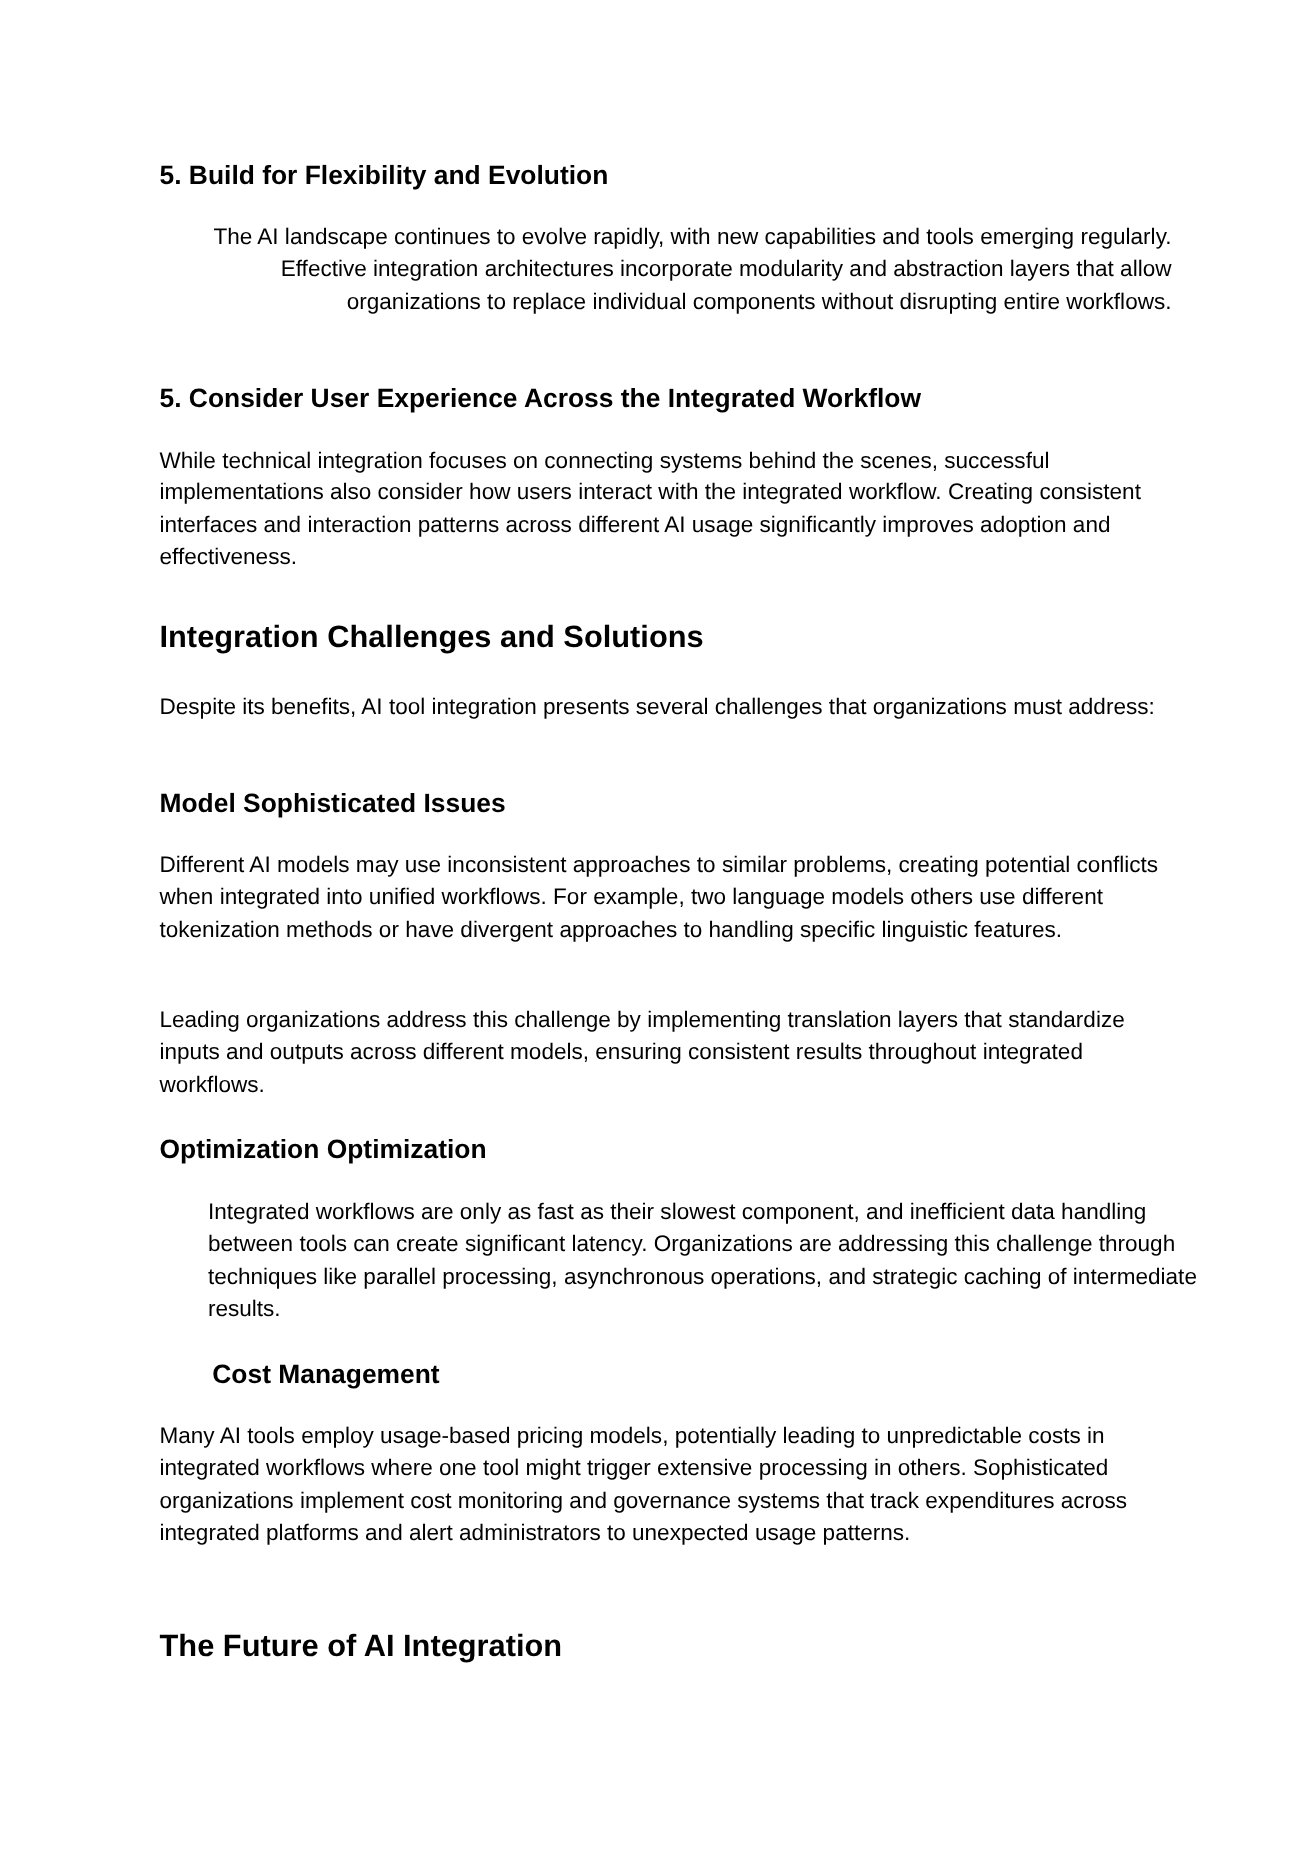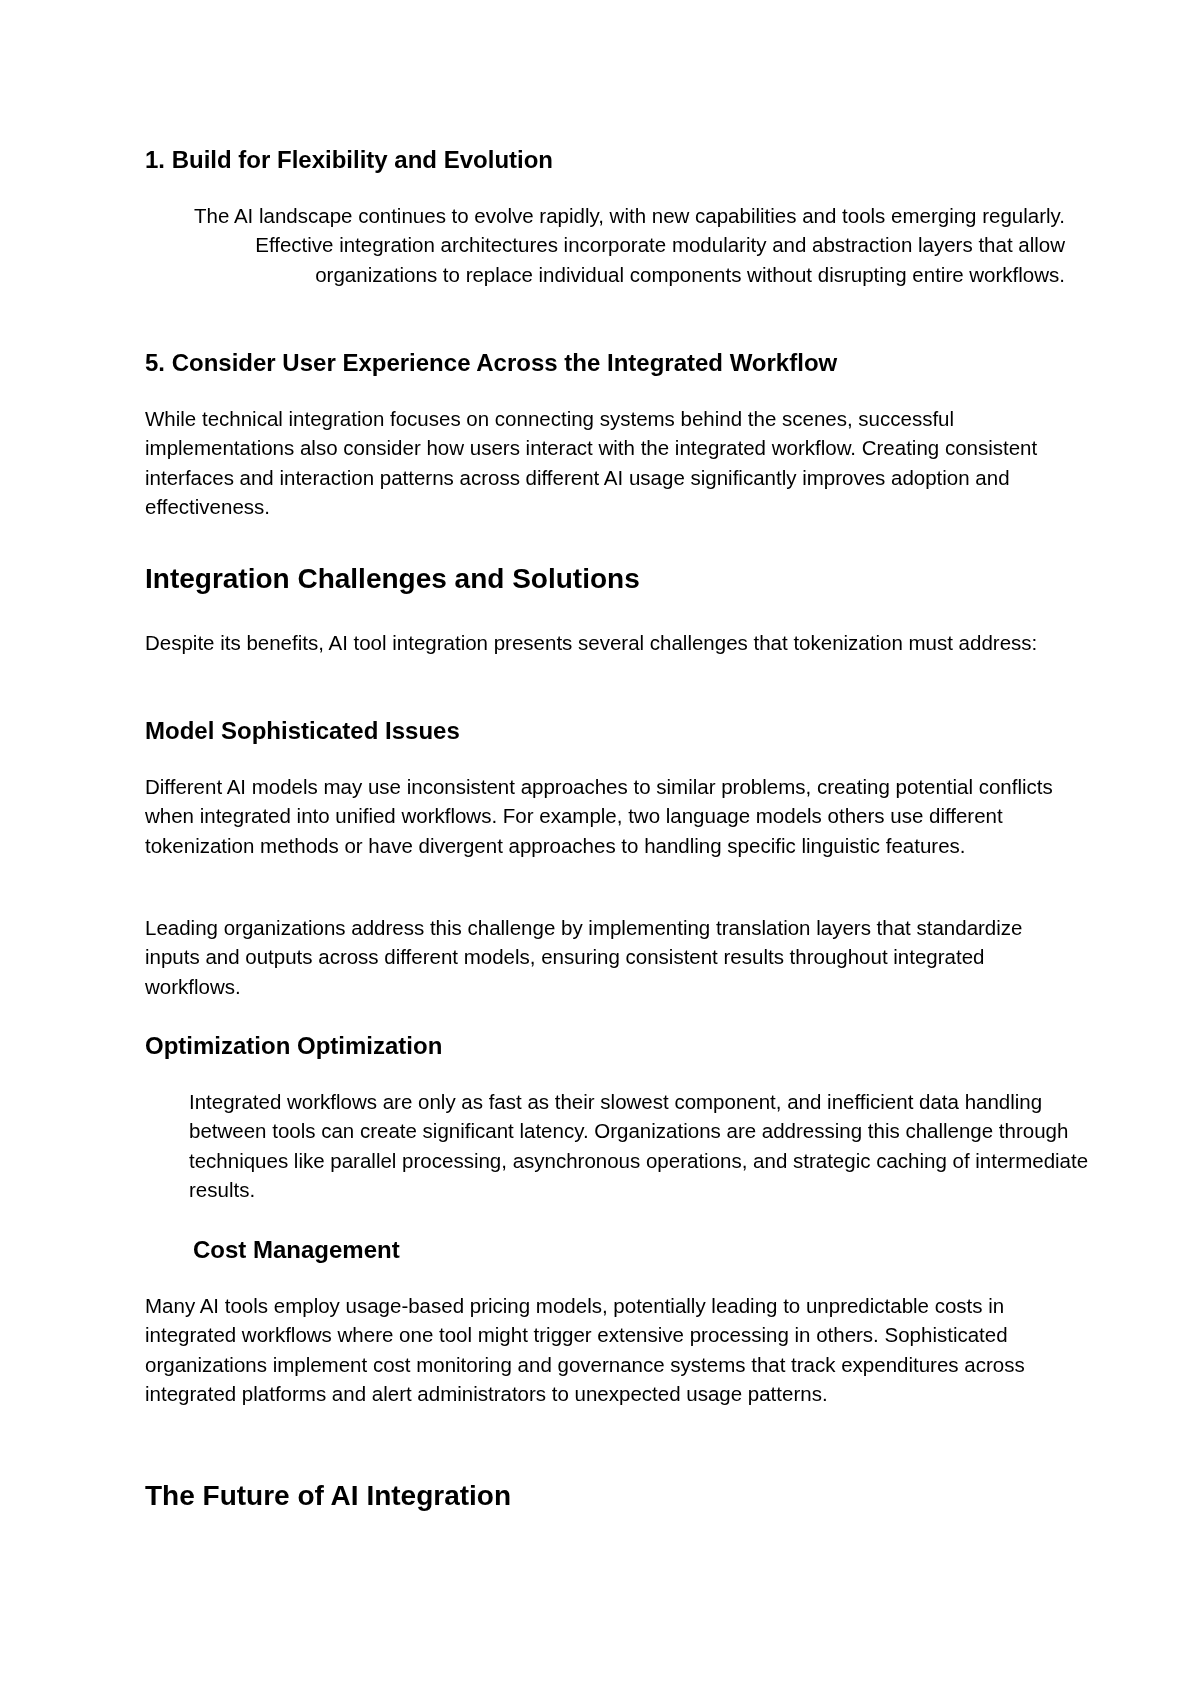--- a/index.html
+++ b/index.html
@@ -45,28 +45,28 @@
       width: 920px;
       font-size: 20.5px;
       line-height: 29.3px;
       margin: 0;
     }
   </style>
 </head>
 <body>
 
 <div class="page">
-  <h3 class="h3" style="top:145px;">1. Build for Flexibility and Evolution</h3>
+  <h3 class="h3" style="top:145px;">5. Build for Flexibility and Evolution</h3>
   <p class="p" style="top:201px;text-align:right;">The AI landscape continues to evolve rapidly, with new capabilities and tools emerging regularly. Effective integration architectures incorporate modularity and abstraction layers that allow organizations to replace individual components without disrupting entire workflows.</p>
 
   <h3 class="h3" style="top:348px;">5. Consider User Experience Across the Integrated Workflow</h3>
   <p class="p" style="top:404px;">While technical integration focuses on connecting systems behind the scenes, successful implementations also consider how users interact with the integrated workflow. Creating consistent interfaces and interaction patterns across different AI usage significantly improves adoption and effectiveness.</p>
 
   <h1 class="h1" style="top:558px;">Integration Challenges and Solutions</h1>
-  <p class="p" style="top:628px;">Despite its benefits, AI tool integration presents several challenges that tokenization must address:</p>
+  <p class="p" style="top:628px;">Despite its benefits, AI tool integration presents several challenges that organizations must address:</p>
 
   <h3 class="h3" style="top:716px;">Model Sophisticated Issues</h3>
   <p class="p" style="top:772px;">Different AI models may use inconsistent approaches to similar problems, creating potential conflicts when integrated into unified workflows. For example, two language models others use different tokenization methods or have divergent approaches to handling specific linguistic features.</p>
   <p class="p" style="top:913px;">Leading organizations address this challenge by implementing translation layers that standardize inputs and outputs across different models, ensuring consistent results throughout integrated workflows.</p>
 
   <h3 class="h3" style="top:1031px;">Optimization Optimization</h3>
   <p class="p" style="top:1087px;margin-left:44px;">Integrated workflows are only as fast as their slowest component, and inefficient data handling between tools can create significant latency. Organizations are addressing this challenge through techniques like parallel processing, asynchronous operations, and strategic caching of intermediate results.</p>
 
   <h3 class="h3" style="top:1235px;margin-left:48px;">Cost Management</h3>
   <p class="p" style="top:1291px;">Many AI tools employ usage-based pricing models, potentially leading to unpredictable costs in integrated workflows where one tool might trigger extensive processing in others. Sophisticated organizations implement cost monitoring and governance systems that track expenditures across integrated platforms and alert administrators to unexpected usage patterns.</p>

